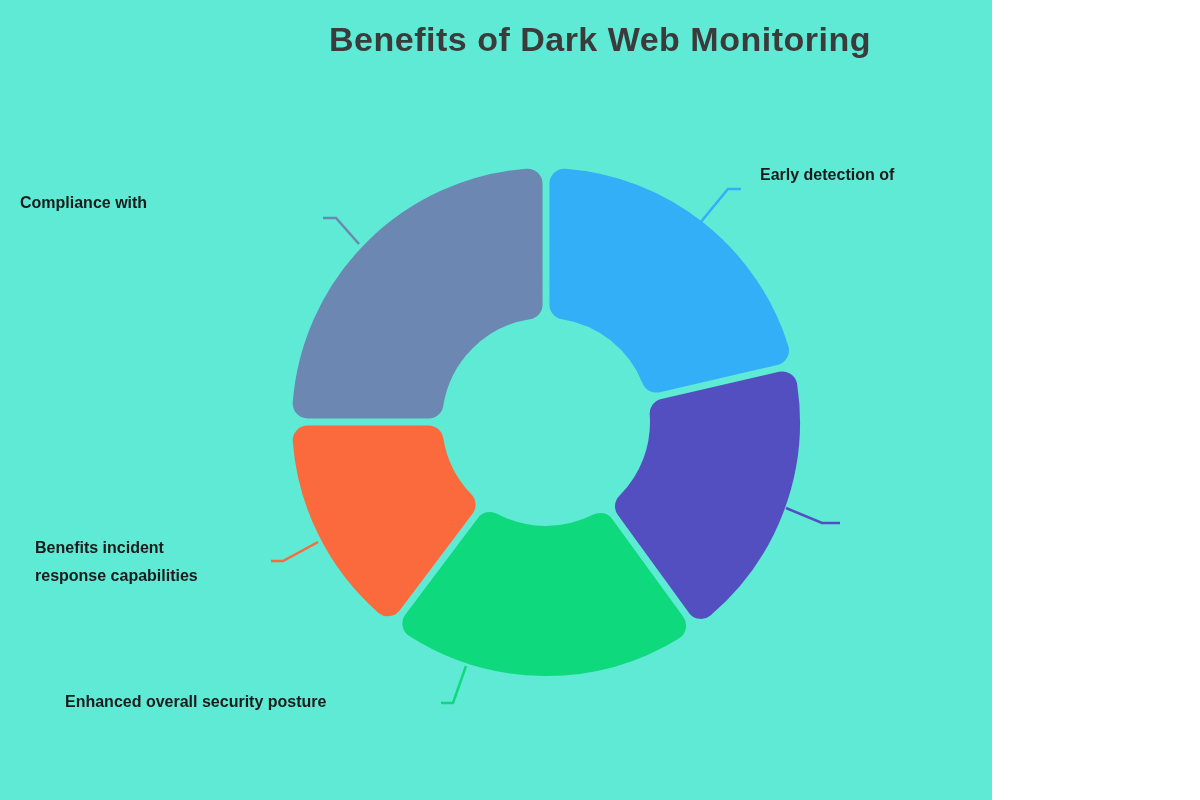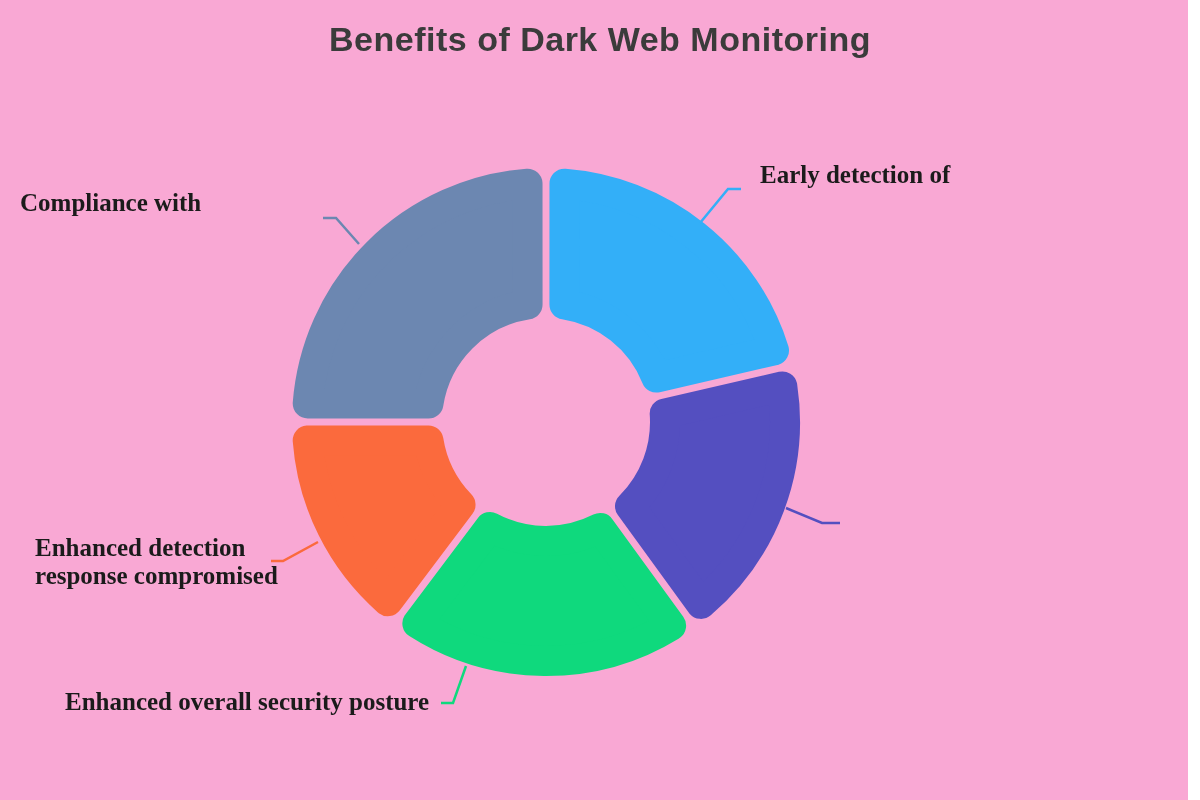--- a/index.html
+++ b/index.html
@@ -3,24 +3,25 @@
 <meta charset="utf-8">
 <style>
   html, body {
     margin: 0;
     padding: 0;
     background: #ffffff;
     font-family: "Liberation Sans", sans-serif;
   }
   .canvas {
     position: relative;
-    width: 1188px;
+    width: 972px;
     height: 800px;
-    background: #f9a8d4;
+    background: #5eead4;
     overflow: hidden;
+    padding-left: 20px;
   }
   .title {
     position: absolute;
     top: 20px;
     left: 0;
     width: 1200px;
     margin: 0;
     text-align: center;
     font-size: 34px;
     font-weight: 700;
@@ -35,26 +36,25 @@
   .callouts {
     position: absolute;
     left: 0;
     top: 0;
     width: 1200px;
     height: 800px;
     pointer-events: none;
   }
   .callout {
     position: absolute;
-    font-size: 25px;
+    font-size: 16px;
     font-weight: 700;
     color: #1b1b1b;
     line-height: 28px;
     white-space: nowrap;
-    font-family: Liberation Serif, serif;
   }
 </style>
 </head>
 <body>
 
 <div class="canvas">
   <h1 class="title">Benefits of Dark Web Monitoring</h1>
   <svg class="chart-svg" width="1200" height="800" viewBox="0 0 1200 800">
       <path d="M 564.48 183.72 A 239 239 0 0 1 774.02 350.39 L 656.41 377.60 A 119 119 0 0 0 564.43 304.44 Z" fill="#33AFF8" stroke="#33AFF8" stroke-width="30" stroke-linejoin="round"></path>
       <polyline points="700,223 728,189 741,189" fill="none" stroke="#33AFF8" stroke-width="2.5"></polyline>
@@ -68,20 +68,20 @@
       <polyline points="359,244 336,218 323,218" fill="none" stroke="#6C87B1" stroke-width="2.5"></polyline>
     </svg>
   <div class="callouts">
       <div class="callout" style="left: 760px; top: 161px; text-align: left;">
         <div>Early detection of</div>
       </div>
       <div class="callout" style="left: 65px; top: 688px; text-align: left;">
         <div>Enhanced overall security posture</div>
       </div>
       <div class="callout" style="left: 35px; top: 534px; text-align: left;">
-        <div>Enhanced detection</div>
-        <div>response compromised</div>
+        <div>Benefits incident</div>
+        <div>response capabilities</div>
       </div>
       <div class="callout" style="left: 20px; top: 189px; text-align: left;">
         <div>Compliance with</div>
       </div>
     </div>
 </div>
 
 </body></html>

